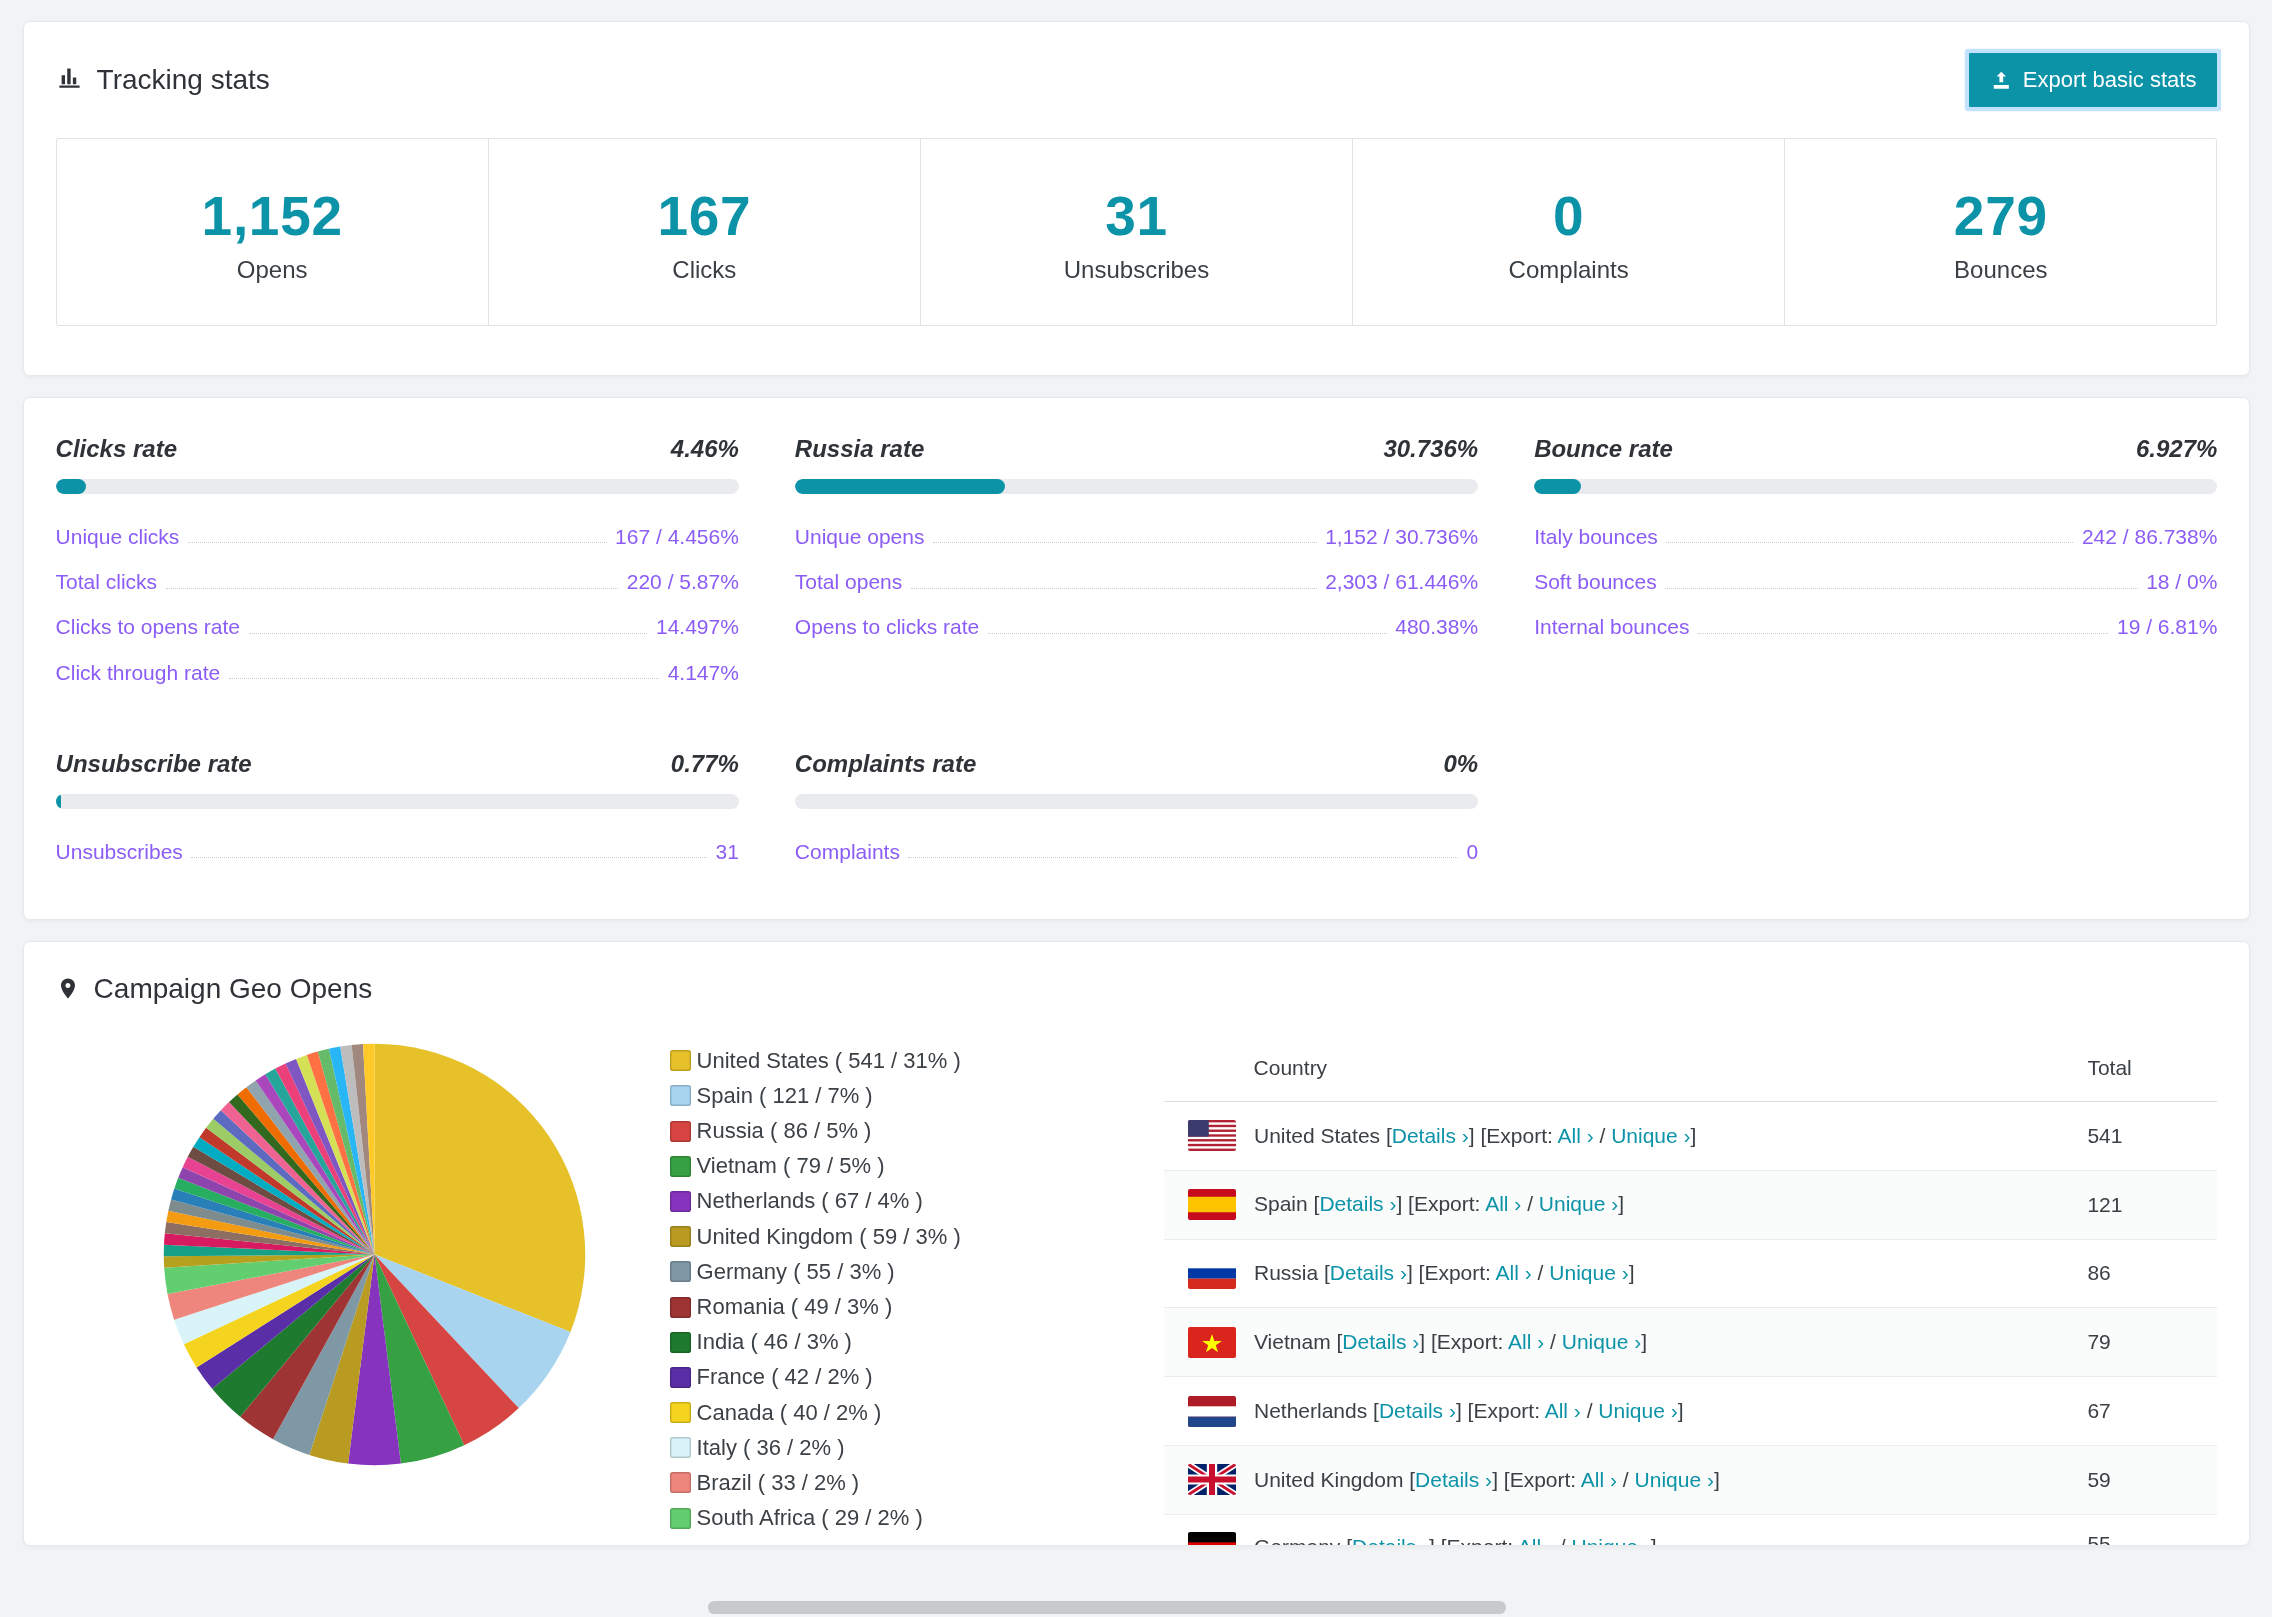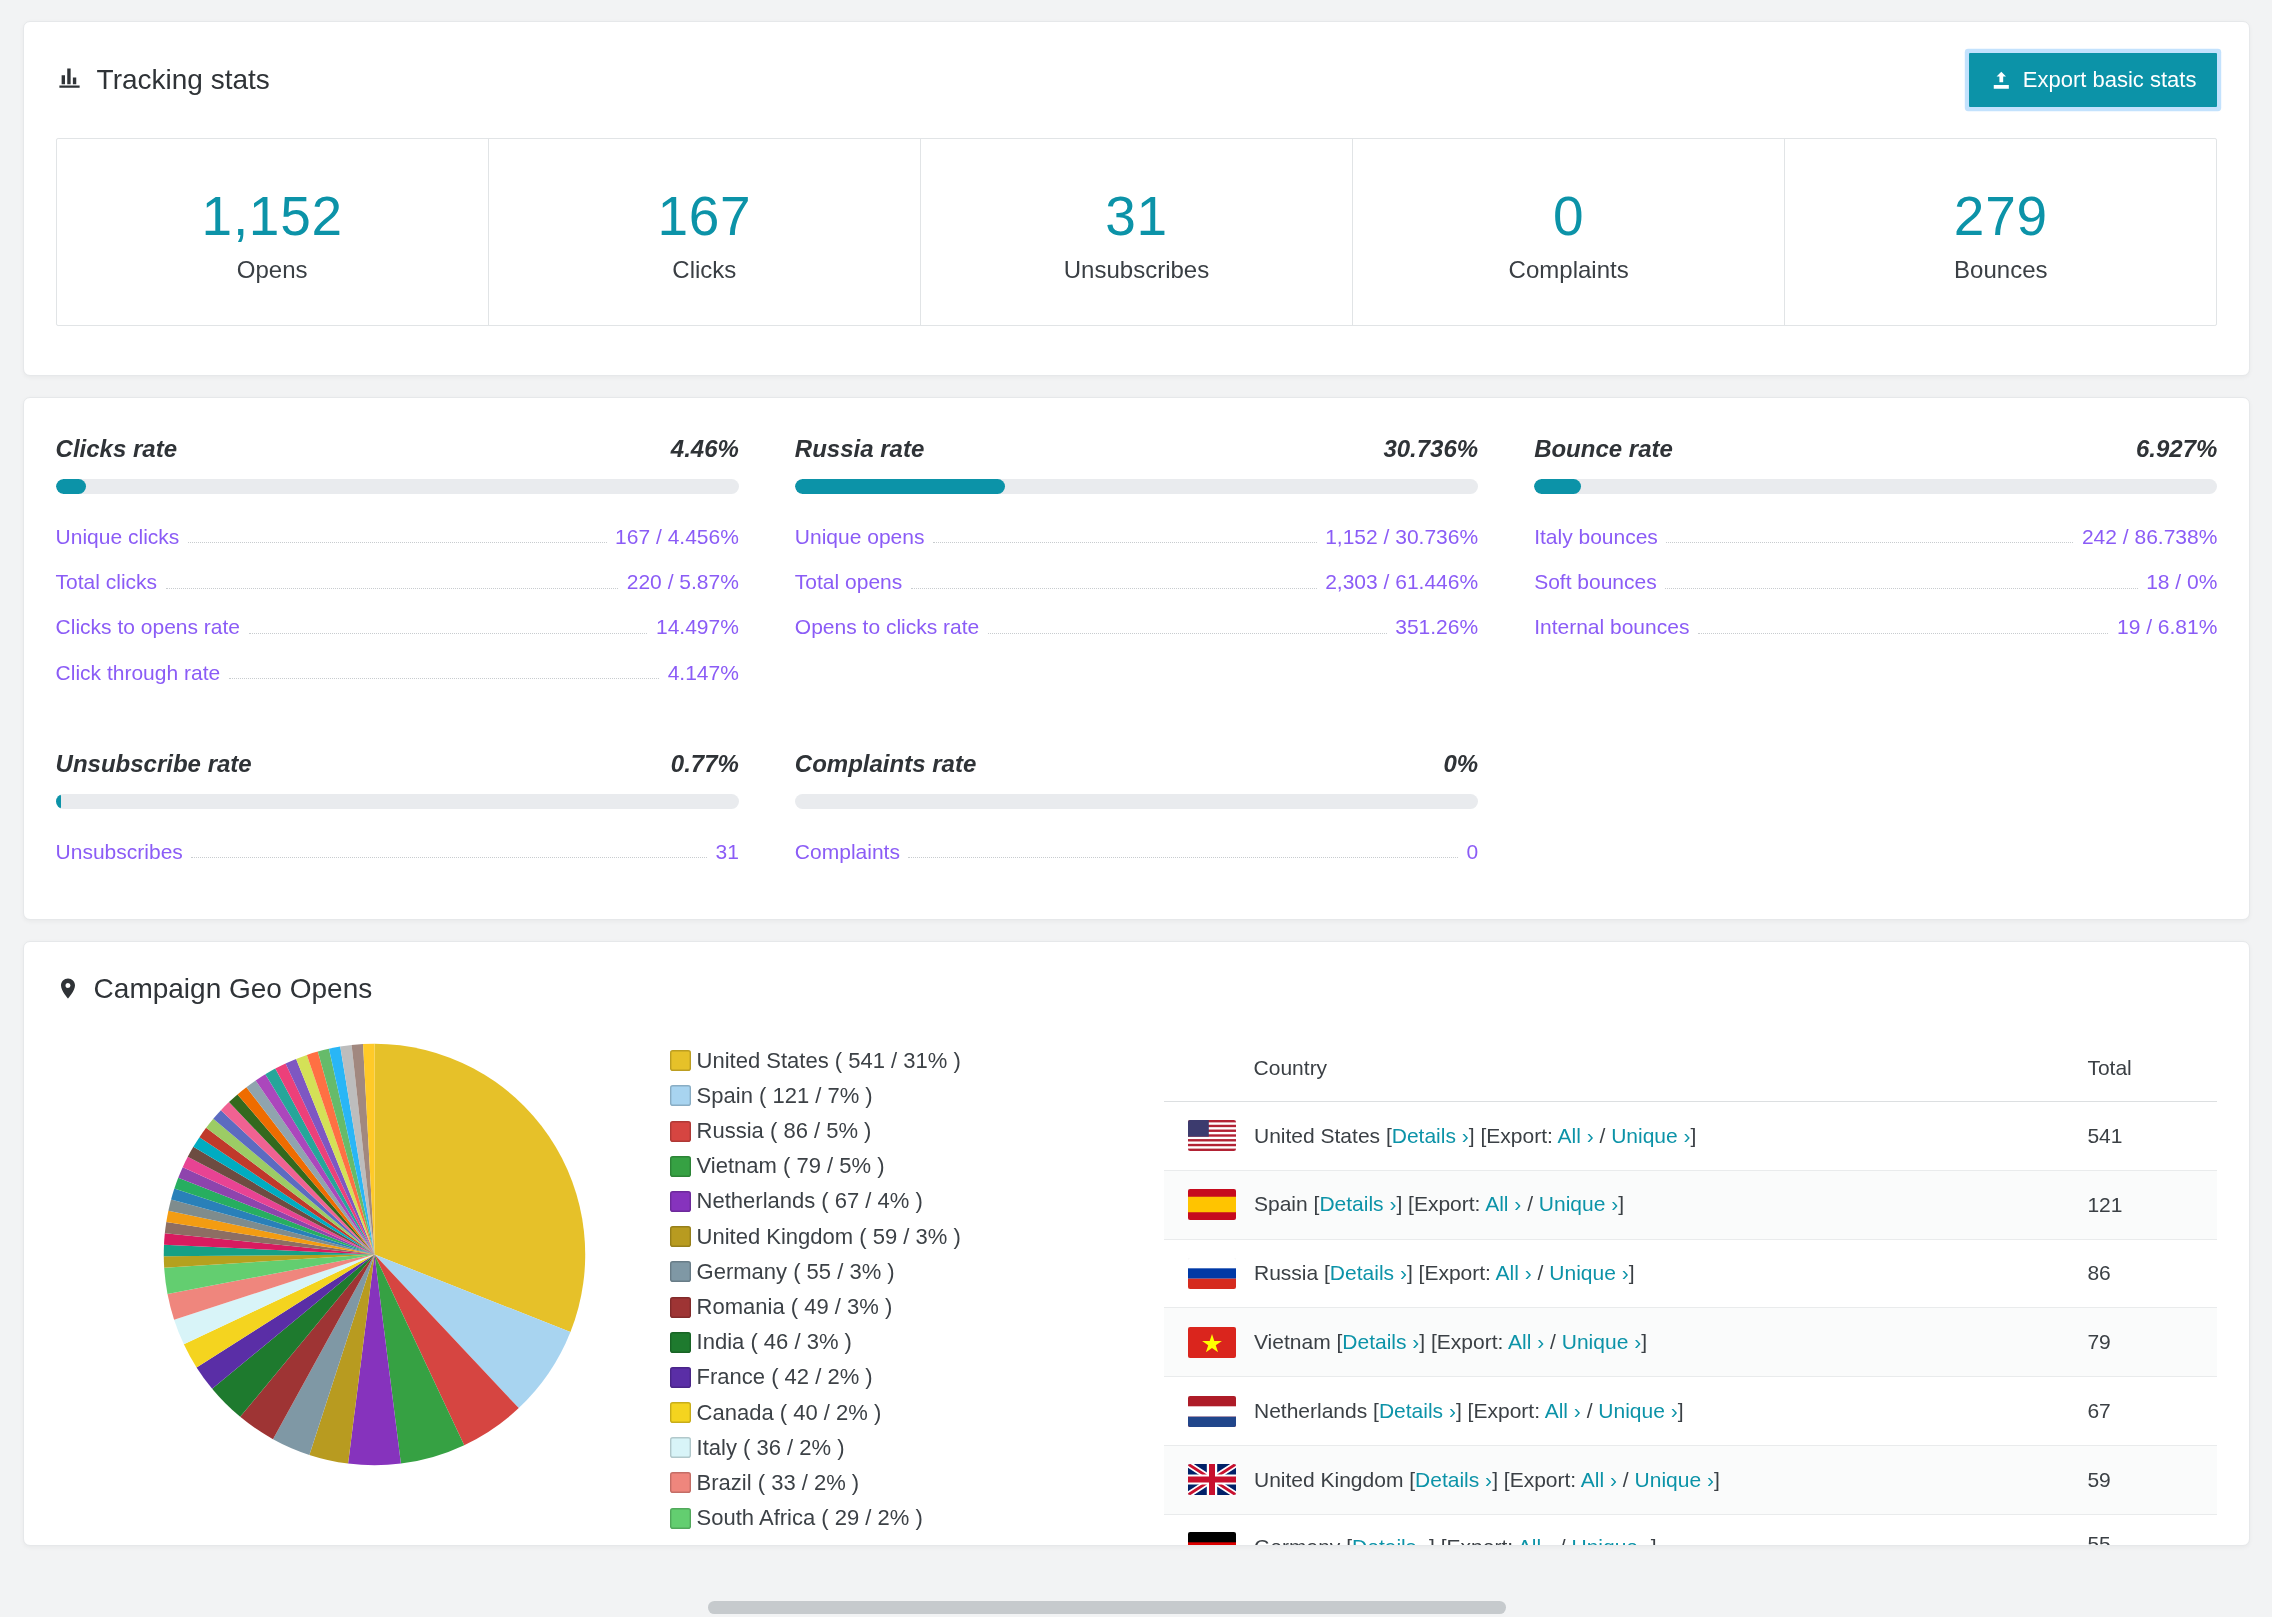--- a/index.html
+++ b/index.html
@@ -52,21 +52,21 @@
     display: flex;
     margin: 5.6px 32px 49px;
     border: 0.7px solid #e1e4e6;
     border-radius: 2.1px;
     background: #fff;
   }
   .stat-box { flex: 1; text-align: center; padding: 45px 0 41px; }
   .stat-box + .stat-box { border-left: 0.7px solid #e1e4e6; }
   .stat-value {
     font-size: 55px;
-    font-weight: 400;
+    font-weight: 700;
     color: var(--accent, #0c93a8);
     letter-spacing: 0.7px;
   }
   .stat-label { font-size: 24px; color: #3a3f44; margin-top: 8.5px; }
 
   
   .rates-grid {
     display: grid;
     grid-template-columns: repeat(3, 1fr);
     column-gap: 56px;
@@ -222,21 +222,21 @@
 
   <div class="metric-row">
     <span class="metric-label">Total opens</span>
     <span class="metric-leader"></span>
     <span class="metric-value">2,303 / 61.446%</span>
   </div>
 
   <div class="metric-row">
     <span class="metric-label">Opens to clicks rate</span>
     <span class="metric-leader"></span>
-    <span class="metric-value">351.26%</span>
+    <span class="metric-value">480.38%</span>
   </div>
 </div>
   </div>
 
   <div class="rate-panel">
     <div class="rate-head">
       <span class="rate-title">Bounce rate</span>
       <span class="rate-value">6.927%</span>
     </div>
     <div class="progress">

